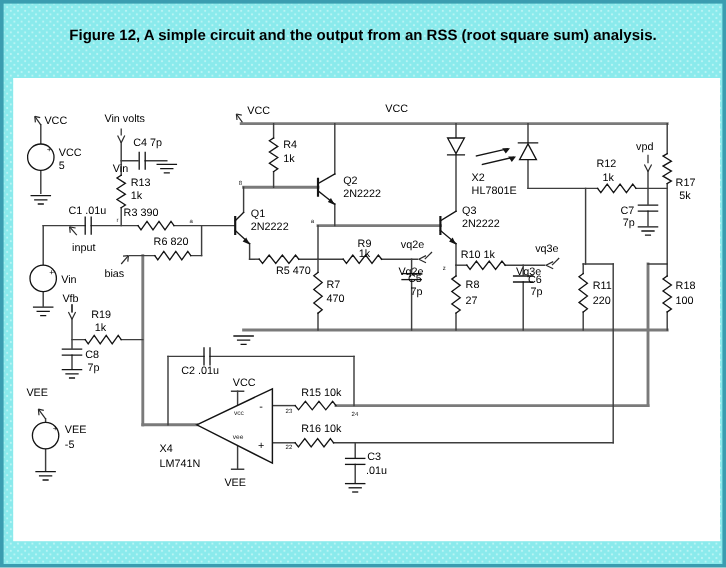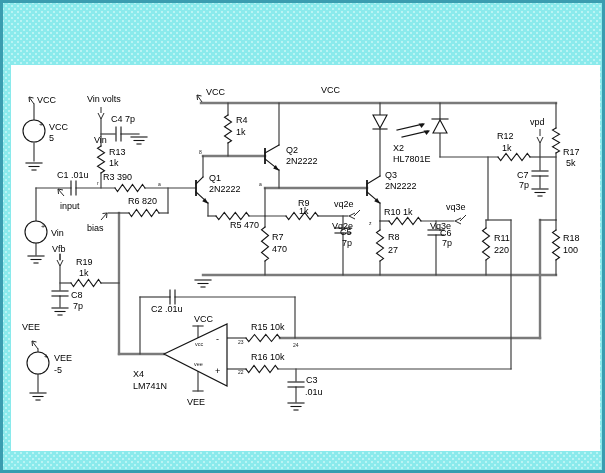--- a/index.html
+++ b/index.html
@@ -29,20 +29,21 @@
   text{font-family:"Liberation Sans",sans-serif;fill:#000;}
   .t{font-size:9px;}
   .t7{font-size:7px;}
   .t5{font-size:5px;fill:#222;}
   .t55{font-size:5.5px;fill:#222;}
 </style>
 </head>
 <body>
 
 <div class="frame">
+  <div class="title">Figure 12, A simple circuit and the output from an RSS (root square sum) analysis.</div>
   <div class="canvas"></div>
 
   <svg width="605" height="473" viewBox="0 0 605 473">
 
     <g>
       <line class="W" x1="198" y1="100" x2="553" y2="100"></line>
       <line class="W" x1="200" y1="153" x2="262" y2="153"></line>
       <line class="W" x1="262" y1="185" x2="364" y2="185"></line>
       <line class="W" x1="116" y1="210" x2="116" y2="351"></line>
       <line class="W" x1="116" y1="351" x2="161" y2="351"></line>

